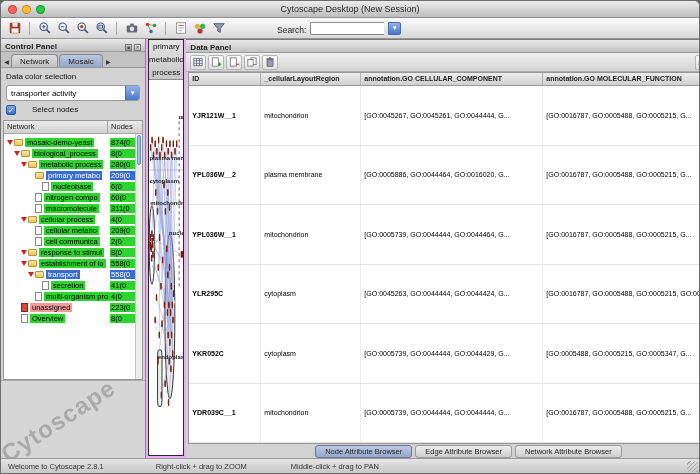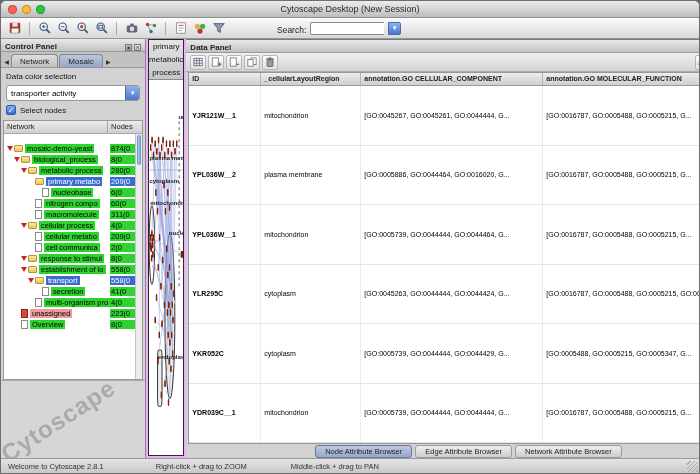--- a/index.html
+++ b/index.html
@@ -29,28 +29,28 @@
   .pt-btn{width:7px;height:7px;border:1px solid #777;background:linear-gradient(#eee,#bbb);font-size:5px;line-height:5px;text-align:center;color:#444}
   .cp-tabs{flex:0 0 16px;background:#c2c2c2;border-bottom:1px solid #979797;display:flex;align-items:flex-end;padding:0 1px}
   .tab-scroll{width:9px;height:11px;font-size:6px;color:#333;display:flex;align-items:center;justify-content:center}
   .cp-tab{font-size:8px;padding:1.5px 8px 1.5px;border:1px solid #8a8a8a;border-bottom:none;border-radius:4px 4px 0 0;background:linear-gradient(#dedede,#c0c0c0);color:#222;margin-right:1px}
   .cp-tab.selected{background:linear-gradient(#bac7df,#93a7c9)}
   .cp-controls{flex:0 0 auto;padding:4px 5px 5px;display:flex;flex-direction:column;gap:4px;background:#d2d2d2}
   .cp-label{font-size:8px;color:#111}
   .cp-select{height:16px;background:#fff;border:1px solid #979797;border-radius:3px;display:flex;align-items:center;font-size:8px;overflow:hidden}
   .cp-select-value{padding-left:4px;flex:1;white-space:nowrap;overflow:hidden}
   .cp-select-btn{width:14px;height:100%;background:linear-gradient(#8fb2ef,#4a77cc);color:#fff;font-size:6px;display:flex;align-items:center;justify-content:center;border-left:1px solid #4a6aa8}
-  .checkbox-row{display:flex;align-items:center;gap:4px}
+  .checkbox-row{display:flex;gap:16px}
   .checkbox{width:10px;height:10px;border-radius:2px;background:linear-gradient(#7fa9ee,#3b6cc9);border:1px solid #2d59a8;color:#fff;font-size:8px;line-height:9px;text-align:center;font-weight:bold}
   .checkbox::after{content:"✓"}
   .tree-wrap{flex:1;margin:0 2px;background:#fff;border:1px solid #979797;display:flex;flex-direction:column;min-height:0;position:relative}
   .tree-header{flex:0 0 13px;display:flex;background:linear-gradient(#ececec,#cfcfcf);border-bottom:1px solid #a8a8a8;font-size:7.5px;color:#222}
   .th-network{flex:1;padding:1px 3px;border-right:1px solid #a8a8a8}
   .th-nodes{flex:0 0 34px;padding:1px 3px}
-  .tree{flex:1;overflow:hidden;padding-top:9px}
+  .tree{flex:1;overflow:hidden;padding-top:3px}
   .tree-row{height:11px;display:flex;align-items:center;font-size:7.5px;white-space:nowrap;overflow:hidden}
   .caret{flex:0 0 auto;width:0;height:0;border-left:3.5px solid transparent;border-right:3.5px solid transparent;border-top:5px solid #cc2222;margin:0 1px}
   .nocaret{flex:0 0 8px}
   .icon-folder{flex:0 0 9px;height:7px;background:linear-gradient(#fbe9a8,#edc64f);border:1px solid #b8953a;border-radius:1px;margin-right:2px}
   .icon-doc{flex:0 0 7px;height:9px;background:#fff;border:1px solid #888;margin-right:2px}
   .icon-doc.red{background:#d24a3a;border-color:#8a2418}
   .lab{padding:0 2px;overflow:hidden;flex:0 1 auto;min-width:0}
   .cnt{flex:0 0 32px;margin-left:auto;padding:0 1px;overflow:hidden}
   .hl-green{background:#2fd32f;color:#000}
   .hl-selected{background:#3a6cd0;color:#fff}

